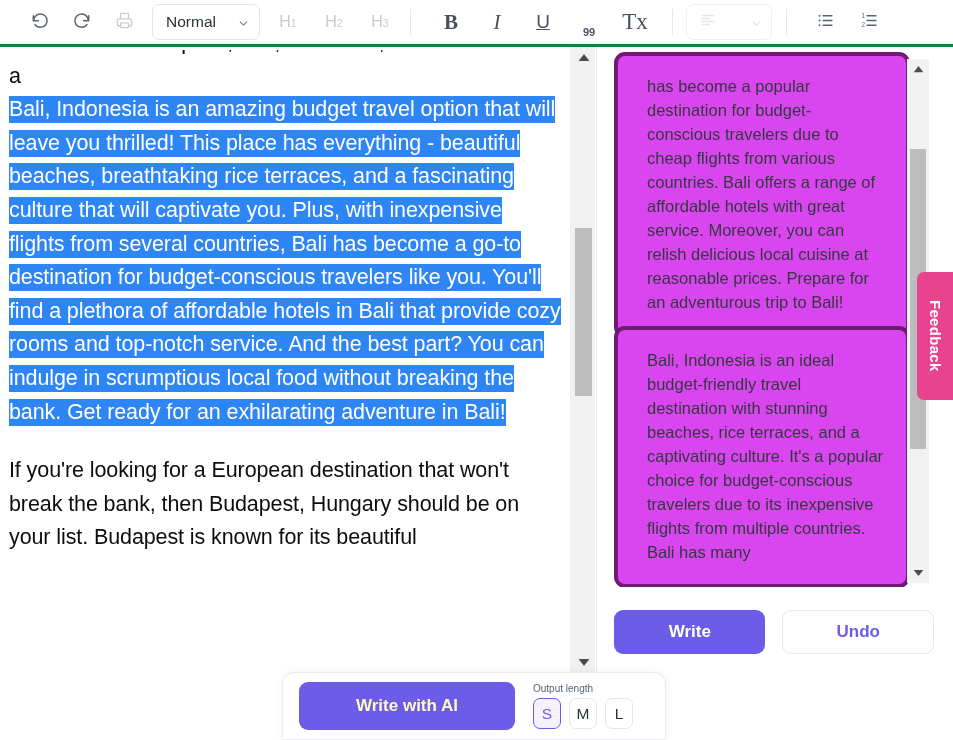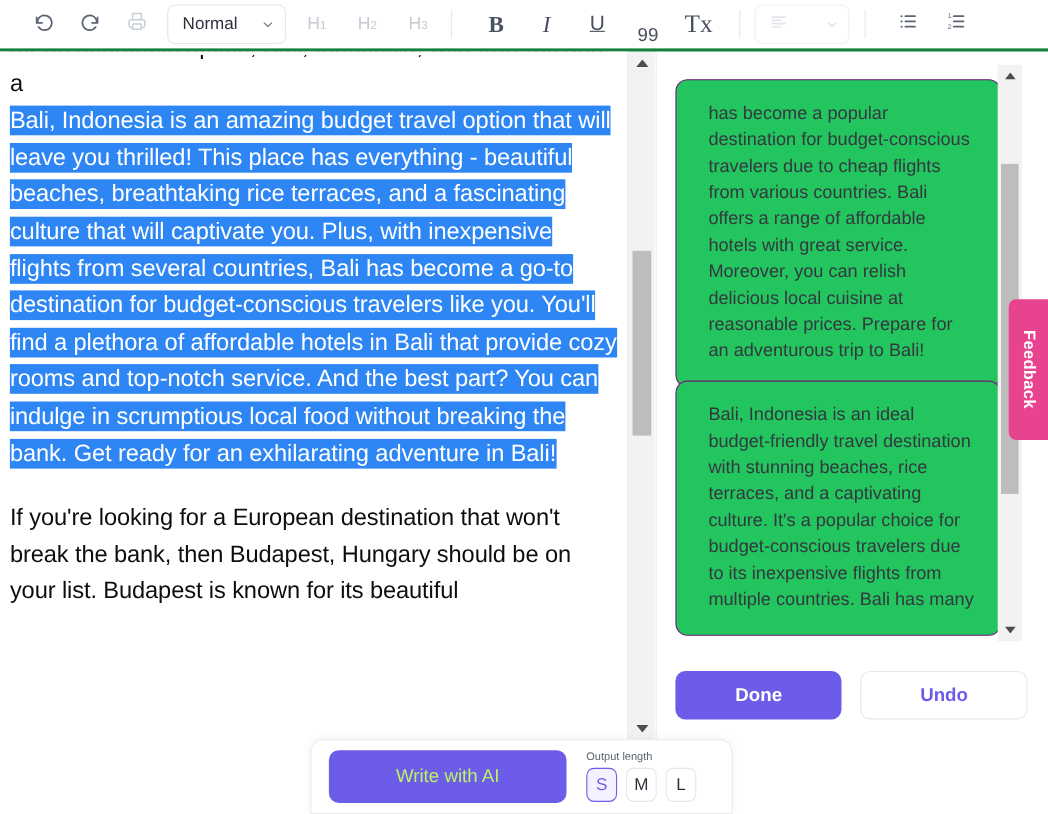--- a/index.html
+++ b/index.html
@@ -108,28 +108,27 @@
     border-left: 1px solid #eceef1;
   }
   .panel-scroll {
     position: absolute; left: 0; top: 0;
     width: 357px; height: 540px;
     overflow: hidden;
   }
   .card {
     position: absolute; left: 17px;
     width: 296px;
-    border: 1px solid #701a75;
+    border: 4px solid #701a75;
     border-radius: 11px;
-    background: #22c55e;
+    background: #d946ef;
     padding: 18px 22px 20px 29px;
     font-size: 16.5px;
     line-height: 24px;
     color: #34383f;
-    margin-top: 20px;
   }
   .card.c1 { top: 5px; }
   .card.c2 { top: 279px; }
   .card-text { display: block; }
 
   .sb-right {
     position: absolute; left: 310px; top: 12px;
     width: 22px; height: 524px;
     background: #f2f2f2;
   }
@@ -180,23 +179,23 @@
     background: #ffffff;
     border: 1px solid #e9ebef;
     border-radius: 12px 12px 0 0;
     box-shadow: 0 -1px 8px rgba(0,0,0,0.05);
     display: flex; align-items: center;
     padding: 0 16px;
     gap: 18px;
   }
   .btn-write {
     width: 216px; height: 48px;
-    background: #6c5ce7; color: #bef264;
+    background: #6c5ce7; color: #fef9c3;
     border: none; border-radius: 9px;
-    font-size: 17px; font-weight: 400;
+    font-size: 17px; font-weight: 700;
     display: flex; align-items: center; justify-content: center;
     cursor: pointer;
   }
   .out-group { display: flex; flex-direction: column; gap: 4px; }
   .out-label { font-size: 10px; color: #5a6372; }
   .size-row { display: flex; gap: 8px; }
   .size-btn {
     width: 28px; height: 31px;
     border: 1px solid #e4e6ea; border-radius: 7px;
     background: #fff; color: #2b313c;
@@ -285,21 +284,21 @@
     <div style="width:15px"></div>
     <div class="tb-sep"></div>
     <div style="width:25px"></div>
 
     <div class="tb-fmt" style="font-weight:700;font-family:'Liberation Serif',serif;font-size:21px;">B</div>
     <div style="width:16px"></div>
     <div class="tb-fmt" style="font-style:italic;font-family:'Liberation Serif',serif;font-size:21px;">I</div>
     <div style="width:16px"></div>
     <div class="tb-fmt" style="text-decoration:underline;font-size:19px;">U</div>
     <div style="width:16px"></div>
-    <div class="tb-fmt" style="font-weight:400;font-size:17px;margin-top:20px;">99</div>
+    <div class="tb-fmt" style="font-weight:700;font-size:11px;margin-top:20px;">99</div>
     <div style="width:16px"></div>
     <div class="tb-fmt" style="font-family:'Liberation Serif',serif;font-size:23px;">Tx</div>
 
     <div style="width:22px"></div>
     <div class="tb-sep"></div>
     <div style="width:13px"></div>
 
     <div class="tb-align-box">
       <span>
         <svg width="18" height="18" viewBox="0 0 24 24" fill="none" stroke="#e3e6ea" stroke-width="2" stroke-linecap="round">
@@ -381,21 +380,21 @@
       </div>
       <div class="sb-thumb-right"></div>
       <div class="sb-arrow down">
         <svg width="11" height="7" viewBox="0 0 12 8">
             <path d="M6 8L0.5 1h11z" fill="#4e4e4e"></path>
           </svg>
       </div>
     </div>
 
     <div class="panel-actions">
-      <div class="btn btn-done">Done</div>
+      <div class="btn btn-done">Write</div>
       <div class="btn btn-undo">Undo</div>
     </div>
   </div>
 
   <div class="feedback">
     <span>Feedback</span>
   </div>
 
   <div class="ai-bar">
     <div class="btn-write">Write with AI</div>

